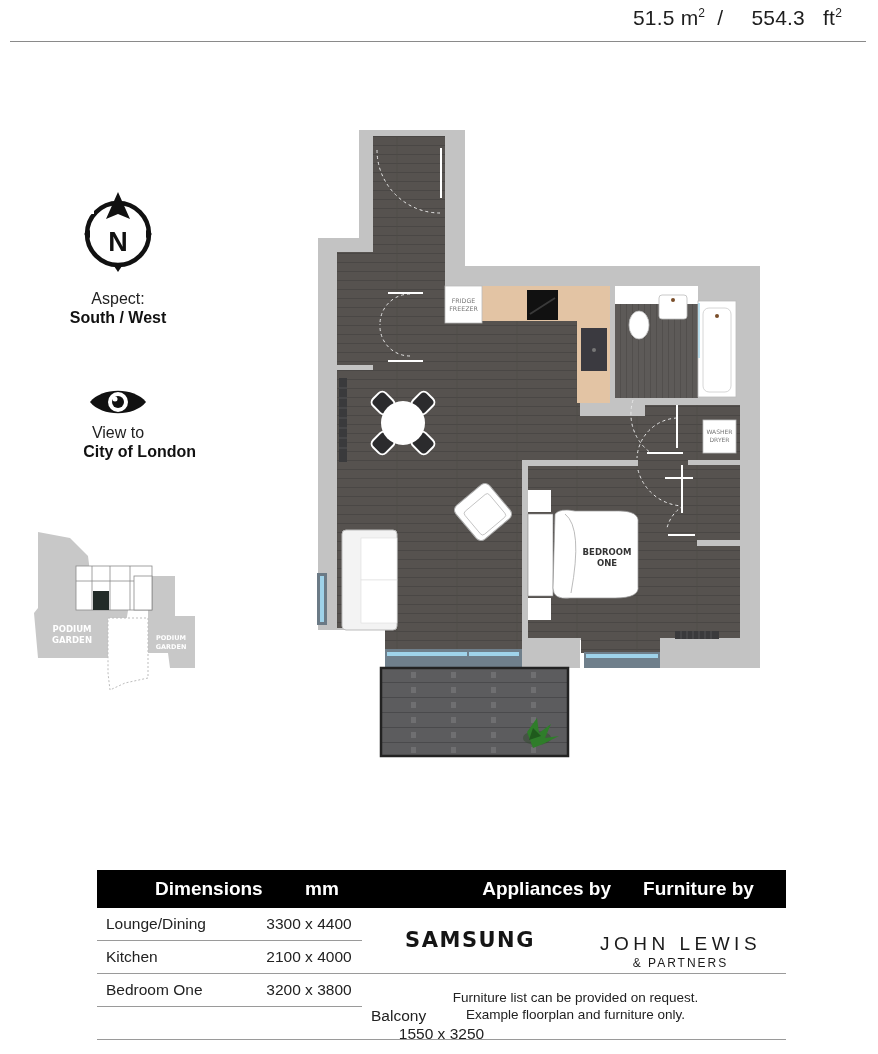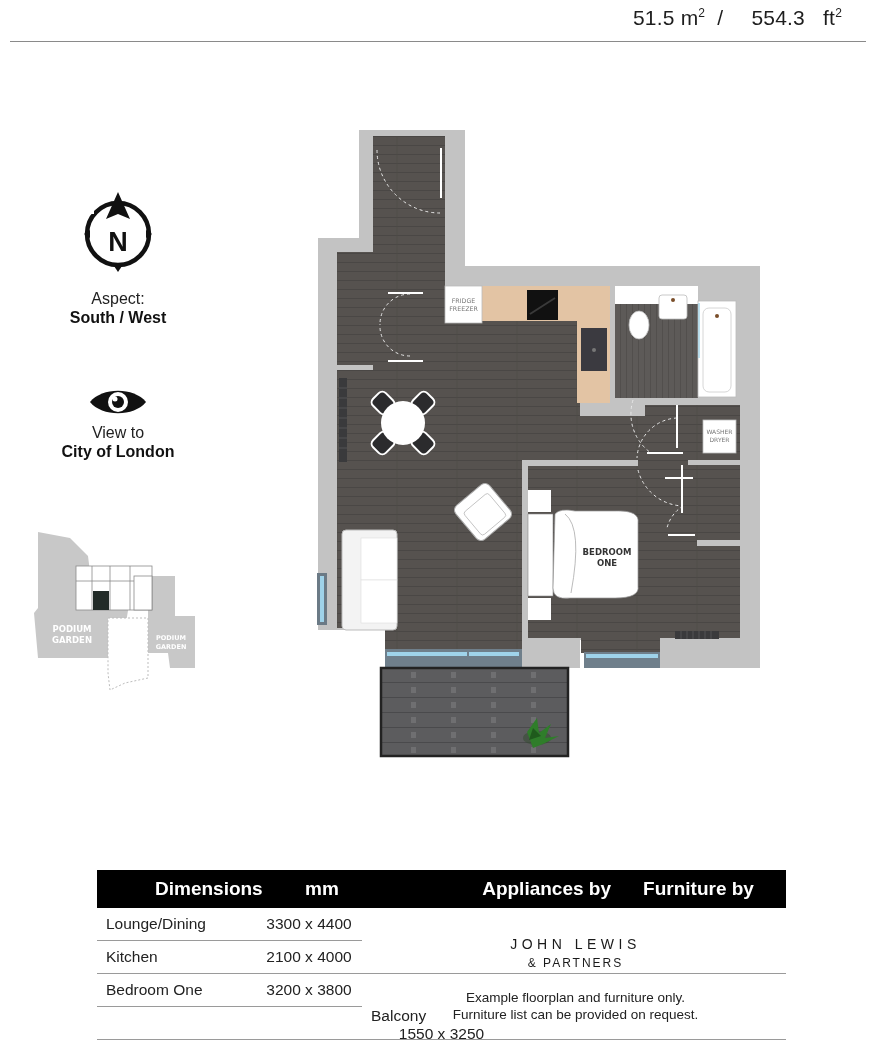--- a/index.html
+++ b/index.html
@@ -19,21 +19,21 @@
 
   
   .info-block { position: absolute; left: 40px; width: 156px; text-align: center; }
   .compass { top: 190px; }
   .compass svg { display: block; margin: 0 auto; }
   .aspect-label { font-size: 16px; color: #222; margin-top: 16px; line-height: 18px; }
   .aspect-value { font-size: 16px; font-weight: bold; color: #111; line-height: 20px; }
   .view { top: 386px; }
   .view svg { display: block; margin: 0 auto; }
   .view-label { font-size: 16px; color: #222; margin-top: 6px; line-height: 18px; }
-  .view-value { font-size: 16px; font-weight: bold; color: #111; line-height: 20px; }
+  .view-value { font-size: 16px; font-weight: bold; color: #111; line-height: 20px; text-align: right; }
 
   .keyplan { position: absolute; left: 30px; top: 528px; width: 175px; height: 165px; }
 
   
   .floorplan { position: absolute; left: 315px; top: 128px; width: 450px; height: 635px; }
 
   
   .spec-table { position: absolute; left: 97px; top: 870px; width: 689px; }
   .spec-head {
     display: flex; background: #000; color: #fff; height: 38px; align-items: center;
@@ -54,21 +54,21 @@
   .dim-row.last { width: 689px; flex-direction: column; }
   .brand-cell {
     position: absolute; top: 0; left: 268px; width: 421px; height: 64px;
     display: flex; align-items: center;
   }
   .samsung {
     width: 210px; text-align: center; font-weight: bold; font-size: 21px; letter-spacing: 1.5px;
     color: #151515; font-family: "DejaVu Sans", sans-serif;
   }
   .johnlewis { flex: 1; text-align: center; color: #1a1a1a; }
-  .johnlewis .jl1 { font-size: 14px; letter-spacing: 4.5px; line-height: 22px; margin-top: 24px; }
+  .johnlewis .jl1 { font-size: 19px; letter-spacing: 4.5px; line-height: 22px; margin-top: 24px; }
   .johnlewis .jl2 { font-size: 12px; letter-spacing: 2px; line-height: 16px; }
   .note {
     position: absolute; top: 66px; left: 268px; width: 421px; height: 64px;
     display: flex; flex-direction: column; justify-content: center; align-items: center;
     font-size: 13.5px; color: #222; line-height: 17px;
   }
 </style>
 </head>
 <body>
 
@@ -288,23 +288,24 @@
     <div class="dim-row">
       <div class="room">Bedroom One</div>
       <div class="size">3200 x 3800</div>
     </div>
     <div class="dim-row last">
       <div class="room">Balcony</div>
       <div class="size">1550 x 3250</div>
     </div>
 
     <div class="brand-cell">
+      <div class="samsung">SAMSUNG</div>
       <div class="johnlewis">
         <div class="jl1">JOHN LEWIS</div>
         <div class="jl2">&amp; PARTNERS</div>
       </div>
     </div>
     <div class="note">
+      <div>Furniture list can be provided on request.</div>
       <div>Example floorplan and furniture only.</div>
-      <div>Furniture list can be provided on request.</div>
     </div>
   </div>
 </div>
 
 </body></html>

